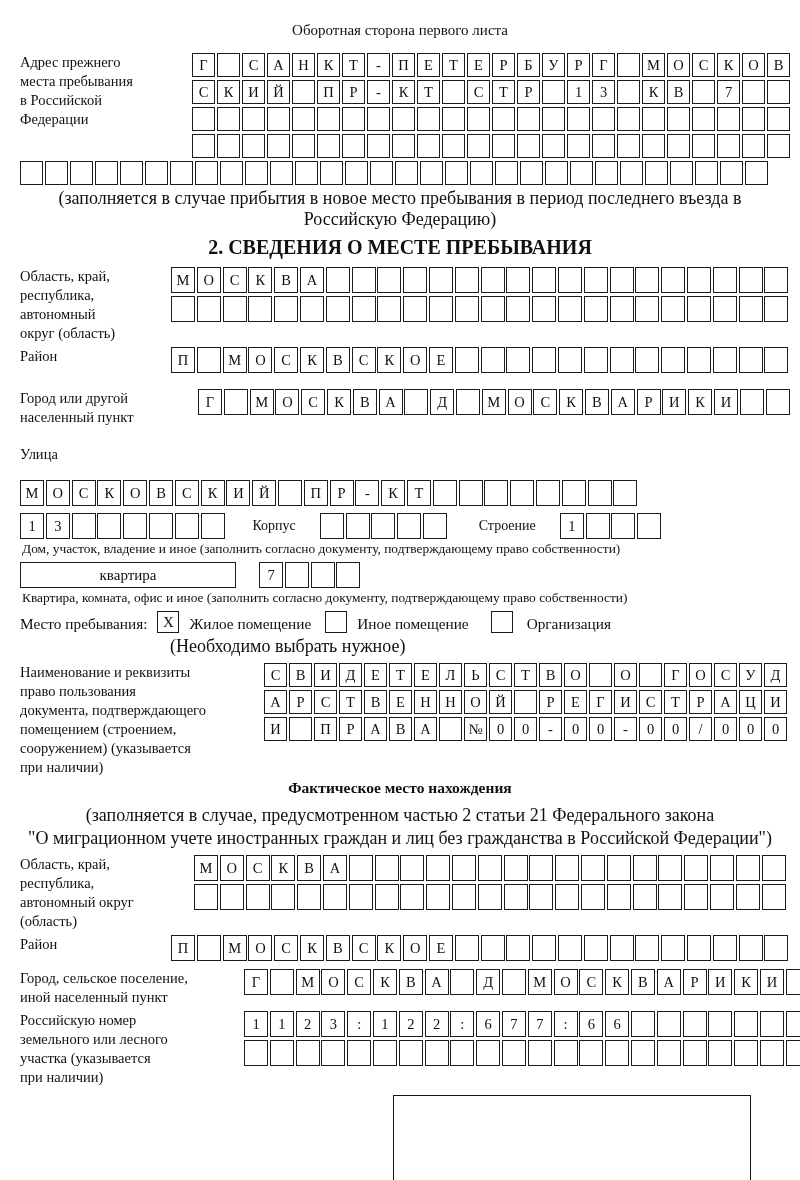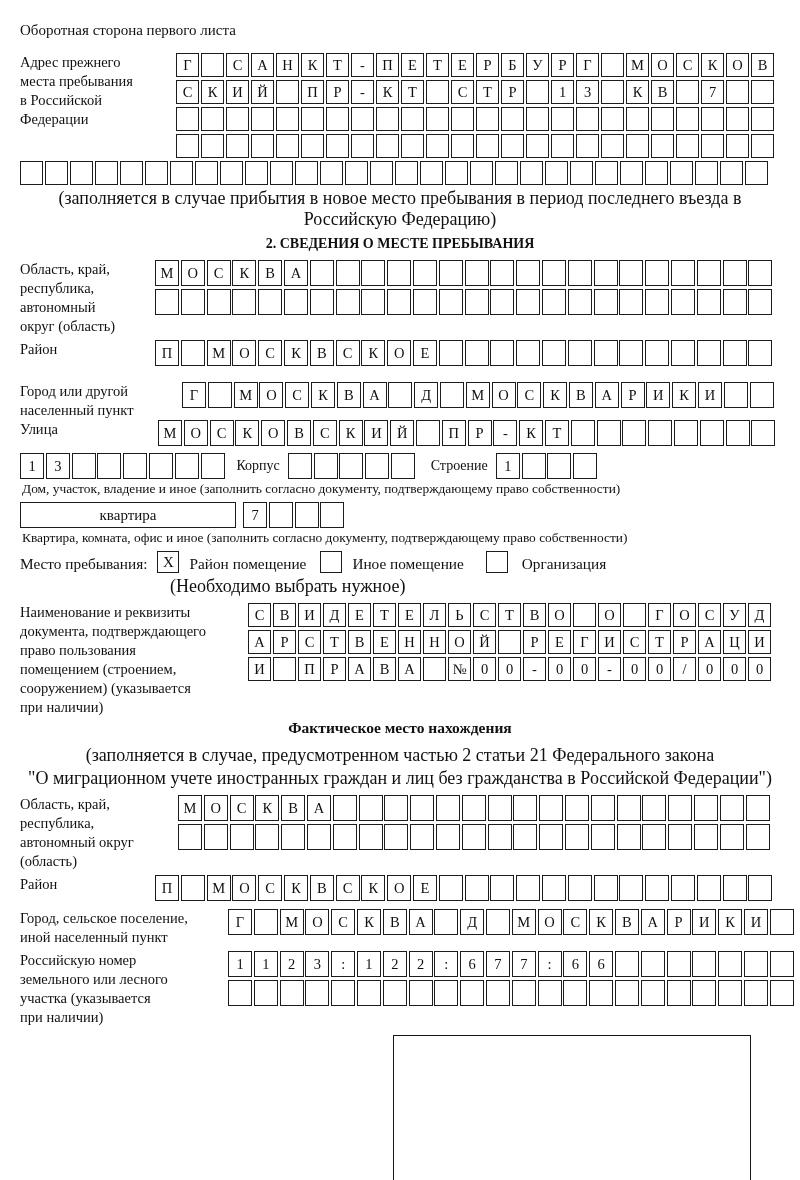--- a/index.html
+++ b/index.html
@@ -1,34 +1,34 @@
 <!DOCTYPE html>
 <html><head>
 <meta charset="utf-8">
 <style>
   html,body{margin:0;padding:0;background:#fff;}
   .page{
     width:800px;height:1180px;box-sizing:border-box;
     padding:22px 20px 0 20px;overflow:hidden;position:relative;
     font-family:"Liberation Serif", serif;color:#101010;background:#fff;
   }
-  .hdr-note{font-size:15px;text-align:left;margin-bottom:14px;}
-  .frow{display:flex;align-items:flex-start;}
+  .hdr-note{font-size:15px;text-align:center;margin-bottom:14px;}
+  .frow{display:flex;align-items:flex-start;gap:16px;}
   .labelcol{font-size:14.5px;line-height:19px;flex:0 0 auto;}
   .lline{display:block;}
   .boxrow{display:flex;margin-bottom:3px;}
   .cell{
     box-sizing:border-box;width:23px;height:24px;margin-right:2px;
     border:1.6px solid #1c1c1c;display:flex;align-items:center;justify-content:center;
     font-size:14.5px;background:#fff;flex:0 0 auto;
   }
   .w2 .cell{width:24px;height:26px;margin-right:1.8px;}
   .caption{font-size:18px;text-align:center;margin:3px 0 6px 0;}
   .caption-left{font-size:13.4px;text-align:left;margin:2px 0 5px 2px;}
-  .sec-title{font-size:14px;font-weight:bold;text-align:center;margin:6px 0 8px 0;}
+  .sec-title{font-size:20px;font-weight:bold;text-align:center;margin:6px 0 8px 0;}
   .widebox{
     box-sizing:border-box;border:1.6px solid #1c1c1c;height:26px;
     display:flex;align-items:center;justify-content:center;font-size:15px;flex:0 0 auto;
   }
   .ilabel{font-size:14px;line-height:26px;flex:0 0 auto;text-align:center;}
   .chk{
     box-sizing:border-box;width:22px;height:22px;border:1.6px solid #1c1c1c;
     display:flex;align-items:center;justify-content:center;font-size:15px;flex:0 0 auto;
   }
   .stayrow{display:flex;align-items:flex-end;font-size:15.3px;margin-top:0;}.gap10{width:10px;flex:0 0 auto}
@@ -313,21 +313,21 @@
         <div class="cell">А</div>
         <div class="cell">Р</div>
         <div class="cell">И</div>
         <div class="cell">К</div>
         <div class="cell">И</div>
         <div class="cell"></div>
         <div class="cell"></div>
       </div>
   </div>
 
-  <div class="frow w2" style="margin-top:0;">
+  <div class="frow w2" style="margin-top:18px;flex-direction:column;">
     <div class="labelcol" style="width:138px;">Улица</div>
     <div class="boxrow mb0">
         <div class="cell">М</div>
         <div class="cell">О</div>
         <div class="cell">С</div>
         <div class="cell">К</div>
         <div class="cell">О</div>
         <div class="cell">В</div>
         <div class="cell">С</div>
         <div class="cell">К</div>
@@ -388,37 +388,37 @@
         <div class="cell"></div>
       </div>
   </div>
   <div class="caption-left">Квартира, комната, офис и иное (заполнить согласно документу, подтверждающему право собственности)</div>
 
   <div class="stayrow">
     <span>Место пребывания:</span>
     <span class="gap10"></span>
     <span class="chk">X</span>
     <span class="gap10"></span>
-    <span>Район помещение</span>
+    <span>Жилое помещение</span>
     <span class="gap14"></span>
     <span class="chk"></span>
     <span class="gap10"></span>
     <span>Иное помещение</span>
     <span class="gap22"></span>
     <span class="chk"></span>
     <span class="gap14"></span>
     <span>Организация</span>
   </div>
   <div class="caption" style="text-align:left;margin:3px 0 6px 150px;">(Необходимо выбрать нужное)</div>
 
   <div class="frow">
     <div class="labelcol" style="width:228px;">
       <span class="lline">Наименование и реквизиты</span>
+      <span class="lline">право пользования</span>
       <span class="lline">документа, подтверждающего</span>
-      <span class="lline">право пользования</span>
       <span class="lline">помещением (строением,</span>
       <span class="lline">сооружением) (указывается</span>
       <span class="lline">при наличии)</span>
     </div>
     <div>
       <div class="boxrow">
           <div class="cell">С</div>
           <div class="cell">В</div>
           <div class="cell">И</div>
           <div class="cell">Д</div>

